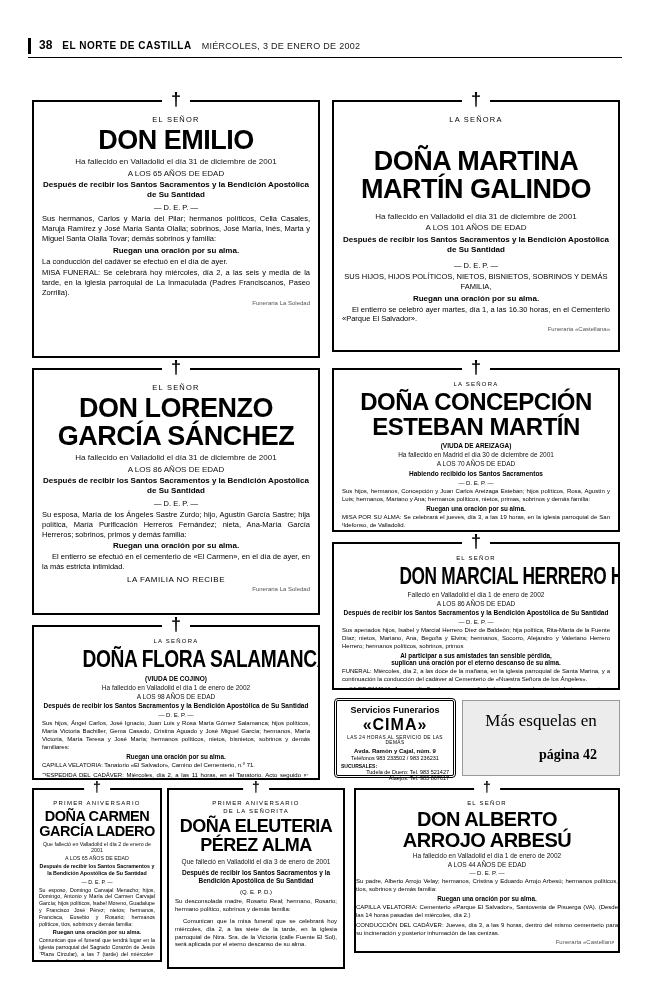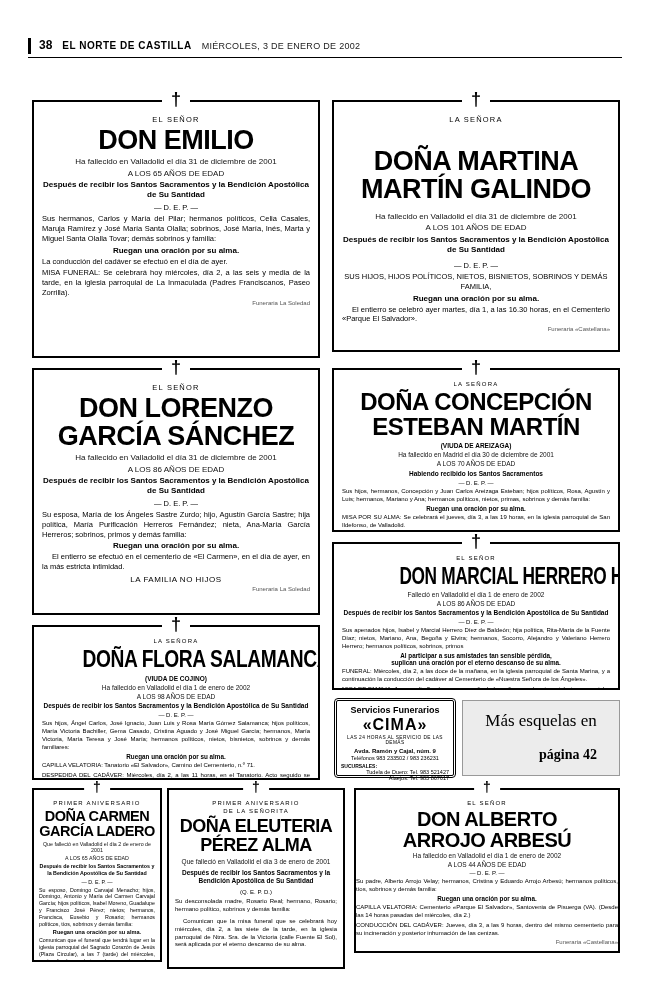--- a/index.html
+++ b/index.html
@@ -12,21 +12,21 @@
   
   .hdr { position:absolute; left:28px; top:38px; width:594px; height:16px;
          display:flex; align-items:baseline; border-left:3px solid #000; padding-left:8px; }
   .hdr .pageno { font-weight:bold; font-size:12px; margin-right:10px; }
   .hdr .mast { font-weight:bold; font-size:10px; letter-spacing:0.5px; margin-right:10px; }
   .hdr .date { font-size:9px; color:#222; letter-spacing:0.3px; }
   .hdr-rule { position:absolute; left:28px; top:57px; width:594px; border-top:1px solid #000; }
 
   
   .obit { position:absolute; border:2px solid #000; background:#fff; overflow:visible; }
-  .inner { padding:4px 8px 3px; overflow:hidden; height:100%; }
+  .inner { padding:4px 8px 3px; overflow:hidden; height:100%;border-radius:21px; }
   .cross { position:absolute; top:-12px; left:50%; transform:translateX(-50%);
            background:#fff; padding:0 9px; font-size:18px; font-weight:bold; line-height:1; }
   .cross.sm { font-size:14px; top:-10px; }
   .honorific { text-align:center; font-size:7.5px; letter-spacing:1.2px; margin-top:9px; }
   .honorific.tiny { font-size:6px; margin-top:7px; }
   .name { text-align:center; font-weight:bold; line-height:1.03; letter-spacing:-0.5px; margin-top:3px; }
   .nm27 { font-size:27px; }
   .nm24 { font-size:24px; }
   .nm18 { font-size:18px; }
   .nm14 { font-size:14.5px; }
@@ -123,21 +123,21 @@
         <span>DON LORENZO</span><br>
         <span>GARCÍA SÁNCHEZ</span>
       </div>
       <div class="meta">Ha fallecido en Valladolid el día 31 de diciembre de 2001</div>
       <div class="meta">A LOS 86 AÑOS DE EDAD</div>
       <div class="sac">Después de recibir los Santos Sacramentos y la Bendición Apostólica de Su Santidad</div>
       <div class="dep">— D. E. P. —</div>
       <div class="fam">Su esposa, María de los Ángeles Sastre Zurdo; hijo, Agustín García Sastre; hija política, María Purificación Herreros Fernández; nieta, Ana-María García Herreros; sobrinos, primos y demás familia:</div>
       <div class="plea">Ruegan una oración por su alma.</div>
       <div class="para" style="text-indent:10px;">El entierro se efectuó en el cementerio de «El Carmen», en el día de ayer, en la más estricta intimidad.</div>
-      <div class="note">LA FAMILIA NO HIJOS</div>
+      <div class="note">LA FAMILIA NO RECIBE</div>
       <div class="credit">Funeraria La Soledad</div>
     </div>
   </div>
 
   <div class="obit" style="left:332px;top:368px;width:288px;height:164px;">
     <span class="cross">†</span>
     <div class="inner">
       <div class="honorific tiny">LA SEÑORA</div>
       <div class="name nm24">
         <span>DOÑA CONCEPCIÓN</span><br>

